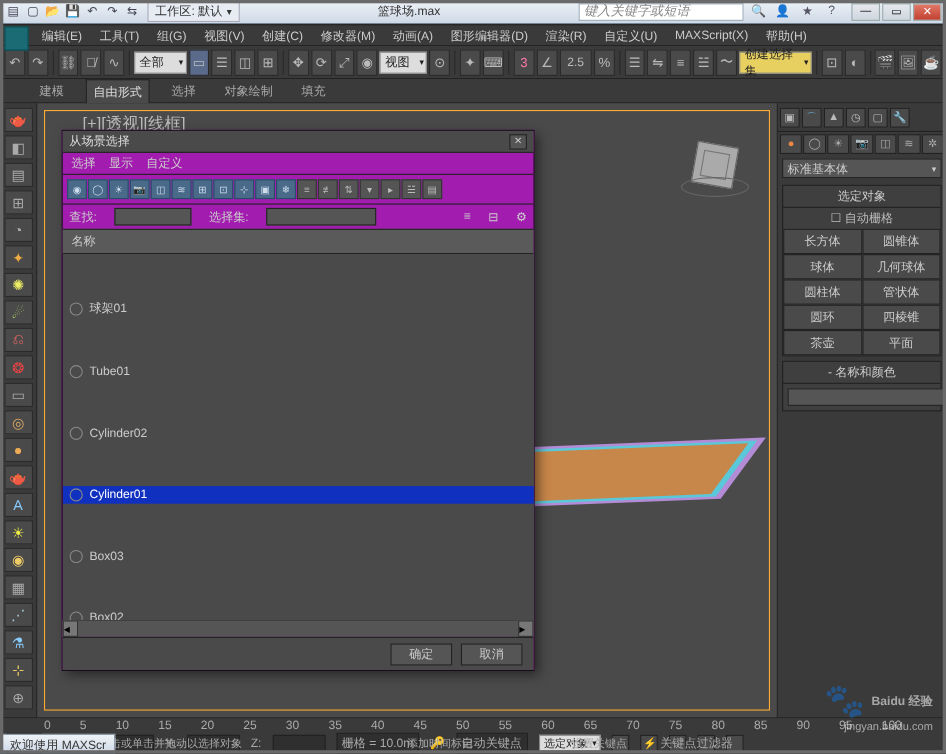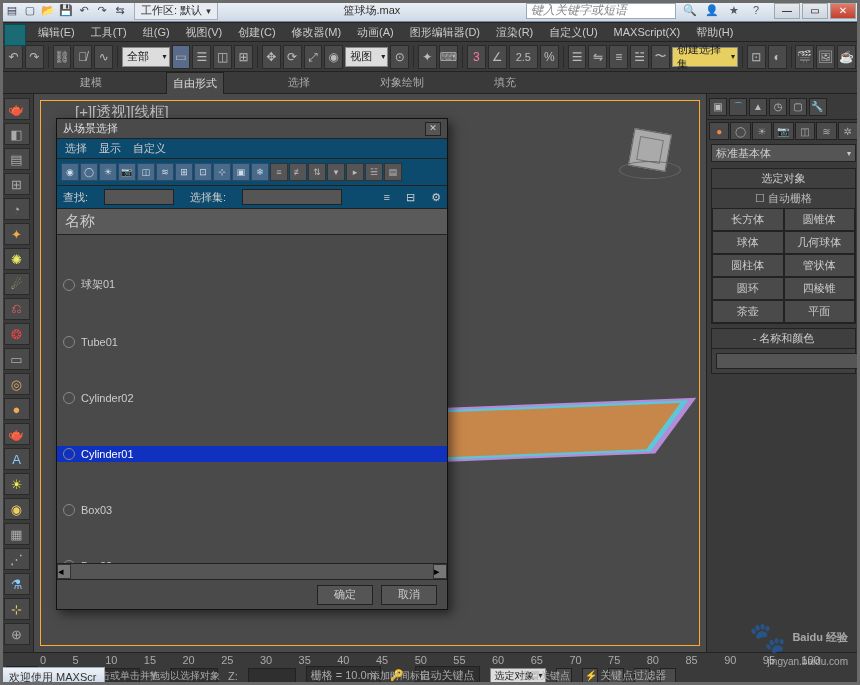--- a/index.html
+++ b/index.html
@@ -28,21 +28,21 @@
 .maintoolbar { height: 30px; background: #3a3a3a; border-bottom: 1px solid #222; display: flex; align-items: center; padding: 0 4px; gap: 2px; }
 .tbtn { width: 24px; height: 24px; background: #4a4a4a; border: 1px solid #2a2a2a; display: inline-flex; align-items: center; justify-content: center; color: #bbb; font-size: 12px; }
 .tbtn.active { background: #5a6a8a; }
 .tbtn.wide { width: auto; padding: 0 6px; font-size: 11px; }
 .tdropdown { height: 20px; background: #ddd; border: 1px solid #888; padding: 0 14px 0 4px; color: #222; font-size: 11px; display: flex; align-items: center; position: relative; }
 .tdropdown::after { content: "▾"; position: absolute; right: 2px; font-size: 8px; }
 .maintoolbar .sep { width: 1px; height: 22px; background: #2a2a2a; margin: 0 2px; }
 
 
 .tabstrip { height: 22px; background: #3a3a3a; display: flex; align-items: center; padding-left: 30px; gap: 14px; border-bottom: 1px solid #222; }
-.tabstrip span { color: #aaa; font-size: 11px; padding: 3px 6px; margin-left: 44px; }
+.tabstrip span { color: #aaa; font-size: 11px; padding: 3px 6px; }
 .tabstrip span.active { color: #ddd; background: #4a4a4a; border: 1px solid #222; border-bottom: none; }
 
 
 .main { display: flex; height: 558px; }
 .left-toolbox { width: 34px; background: #3a3a3a; border-right: 1px solid #222; display: flex; flex-direction: column; align-items: center; padding-top: 4px; gap: 3px; }
 .left-toolbox .lbtn { width: 26px; height: 22px; background: #4a4a4a; border: 1px solid #2a2a2a; display: flex; align-items: center; justify-content: center; color: #aaa; font-size: 13px; }
 
 .viewport-area { flex: 1; background: #4a4a4a; position: relative; padding: 6px; }
 .viewport { width: 100%; height: 100%; background: #4a4a4a; border: 1px solid #ffaa33; position: relative; }
 .viewport-label { position: absolute; top: 2px; left: 6px; color: #bbb; font-size: 15px; padding-left: 28px; }
@@ -68,30 +68,30 @@
 .rp-rollout .hdr { text-align: center; color: #ccc; font-size: 11px; padding: 2px; border-bottom: 1px solid #222; }
 .rp-rollout .chk { text-align: center; color: #bbb; font-size: 11px; padding: 2px; }
 .rp-grid { display: grid; grid-template-columns: 1fr 1fr; }
 .rp-grid div { border: 1px solid #222; background: #4a4a4a; text-align: center; color: #ccc; font-size: 11px; padding: 3px 0; }
 .rp-nc { margin-top: 4px; }
 .rp-nc .hdr { text-align: center; color: #ccc; padding: 2px; }
 .rp-nc .row { display: flex; padding: 4px; gap: 2px; }
 .rp-nc input { flex: 1; height: 16px; background: #555; border: 1px solid #222; }
 
 
-.dialog { position: absolute; left: 56px; top: 118px; width: 392px; height: 492px; background: #0c4a6e; border: 1px solid #111; box-shadow: 4px 4px 10px rgba(0,0,0,.5); display: flex; flex-direction: column; }
+.dialog { position: absolute; left: 56px; top: 118px; width: 430px; height: 492px; background: #a21caf; border: 1px solid #111; box-shadow: 4px 4px 10px rgba(0,0,0,.5); display: flex; flex-direction: column; }
 .dialog .dtitle { height: 20px; background: #4a4a4a; color: #ddd; font-size: 11px; padding: 2px 6px; display: flex; align-items: center; border-bottom: 1px solid #222; }
 .dialog .dtitle .dclose { margin-left: auto; width: 16px; height: 14px; background: #555; border: 1px solid #222; text-align: center; font-size: 9px; color: #ccc; }
 .dialog .dmenu { height: 20px; display: flex; align-items: center; gap: 12px; padding: 0 8px; color: #ccc; font-size: 11px; border-bottom: 1px solid #222; }
 .dialog .dtoolbar { padding: 4px; display: flex; flex-wrap: wrap; gap: 1px; border-bottom: 1px solid #222; }
 .dialog .dtoolbar .dbtn { width: 18px; height: 18px; background: #4a6a8a; border: 1px solid #2a4a6a; color: #cde; font-size: 9px; display: flex; align-items: center; justify-content: center; }
 .dialog .dtoolbar .dbtn.gray { background: #555; border-color: #333; color: #bbb; }
 .dialog .drow2 { padding: 3px 6px; display: flex; align-items: center; gap: 16px; color: #ccc; font-size: 11px; }
 .dialog .drow2 input { height: 16px; background: #555; border: 1px solid #222; color: #ccc; padding: 0 2px; }
-.dialog .dlist-hdr { background: #5a5a5a; color: #ccc; font-size: 15px; padding: 3px 8px; border-top: 1px solid #222; border-bottom: 1px solid #222; font-family: Liberation Mono, monospace; }
+.dialog .dlist-hdr { background: #5a5a5a; color: #ccc; font-size: 11px; padding: 3px 8px; border-top: 1px solid #222; border-bottom: 1px solid #222; font-family: Liberation Mono, monospace; }
 .dialog .dlist { flex: 1; background: #4a4a4a; overflow: auto; }
 .dialog .dlist .item { display: flex; align-items: center; gap: 6px; padding: 2px 6px; color: #ccc; font-size: 11px; margin-top: 40px; }
 .dialog .dlist .item.selected { background: #1030c0; color: #fff; }
 .dialog .dlist .item .obj-ico { width: 12px; height: 12px; border: 1px solid #888; border-radius: 50%; }
 .dialog .dscroll { height: 16px; background: #555; border-top: 1px solid #222; display: flex; }
 .dialog .dscroll .thumb { width: 14px; background: #777; border: 1px solid #333; }
 .dialog .dscroll .track { flex: 1; }
 .dialog .dbtns { height: 30px; display: flex; justify-content: flex-end; align-items: center; gap: 8px; padding: 0 10px; background: #4a4a4a; border-top: 1px solid #222; }
 .dialog .dbtns button { width: 56px; height: 20px; background: #555; border: 1px solid #222; color: #ccc; font-size: 11px; }
 

